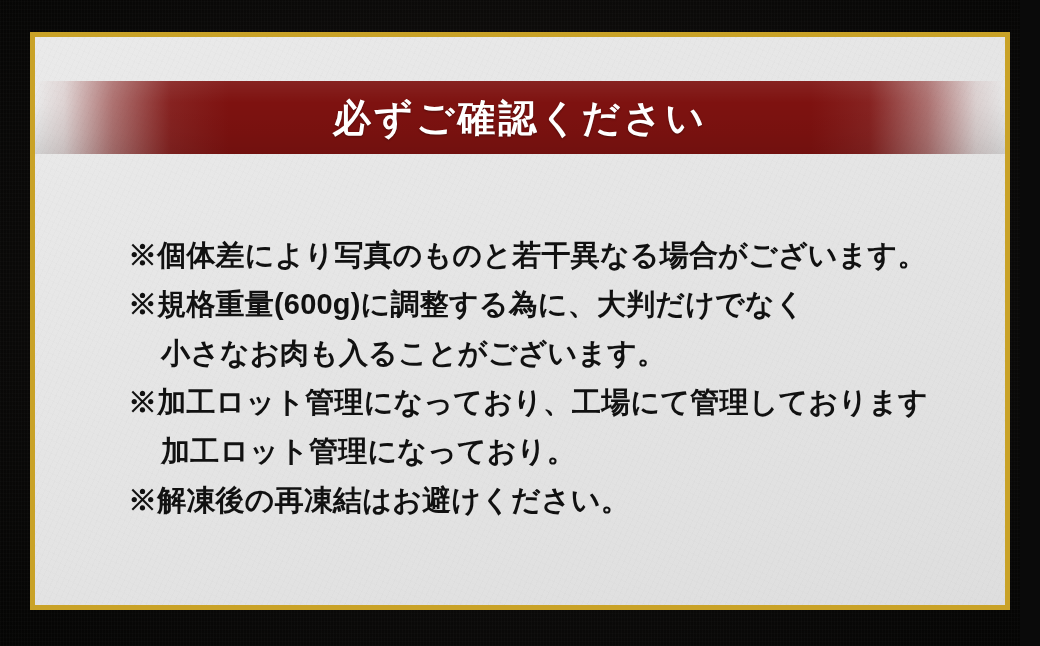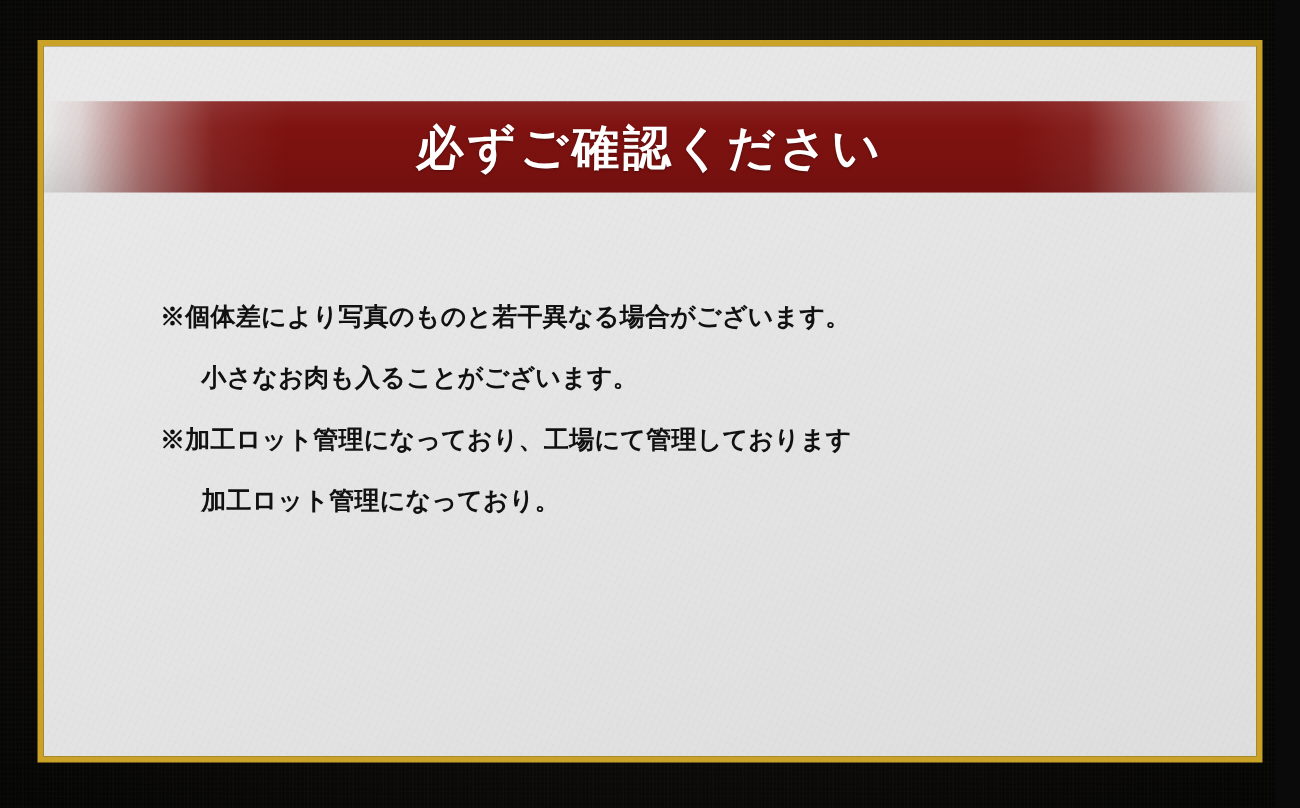--- a/index.html
+++ b/index.html
@@ -106,46 +106,48 @@
 
   
   .notes {
     position: absolute;
     left: 93px;
     top: 194px;
     right: 24px;
   }
   .note-line {
     color: #111111;
-    font-size: 20px;
+    font-size: 29px;
     line-height: 49px;
     white-space: nowrap;
     letter-spacing: 0.2px;
     font-weight: bold;
-    font-family: Liberation Mono, monospace;
+    font-family: Liberation Sans, sans-serif;
   }
   .note-line.indent {
     padding-left: 33px;
   }
 </style>
 </head>
 <body>
 
 <div class="stage">
 
   <div class="panel-frame">
     <div class="panel-inner">
 
       <div class="title-banner">
         <div class="title-text">必ずご確認ください</div>
       </div>
 
       <div class="notes">
         <div class="note-line">※個体差により写真のものと若干異なる場合がございます。</div>
+        <div class="note-line">※規格重量(600g)に調整する為に、大判だけでなく</div>
         <div class="note-line indent">小さなお肉も入ることがございます。</div>
         <div class="note-line">※加工ロット管理になっており、工場にて管理しております</div>
         <div class="note-line indent">加工ロット管理になっており。</div>
+        <div class="note-line">※解凍後の再凍結はお避けください。</div>
       </div>
 
     </div>
   </div>
 
 </div>
 
 </body></html>

